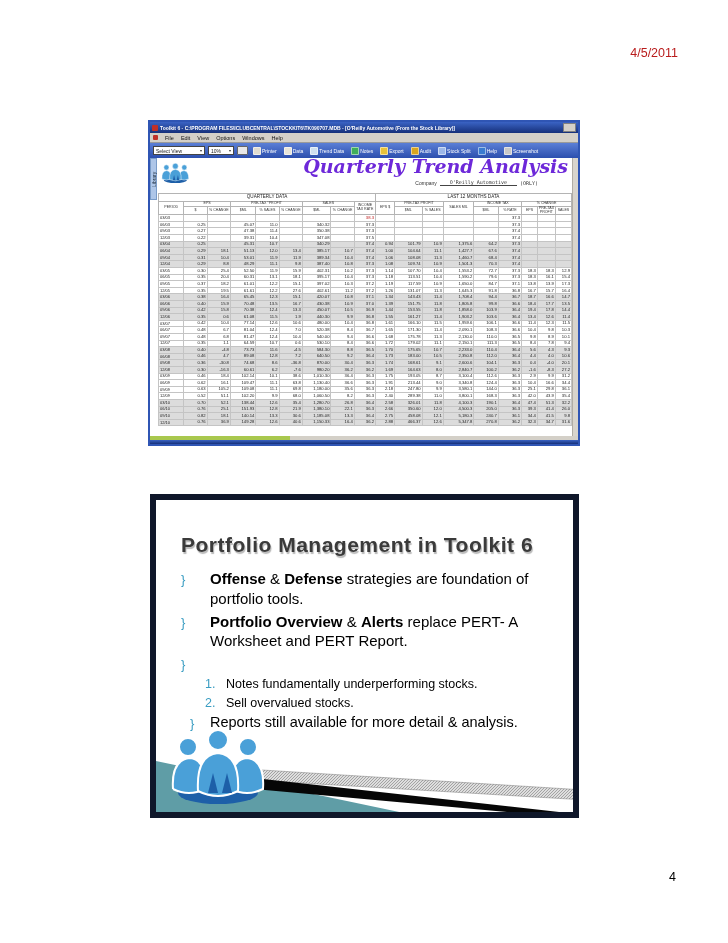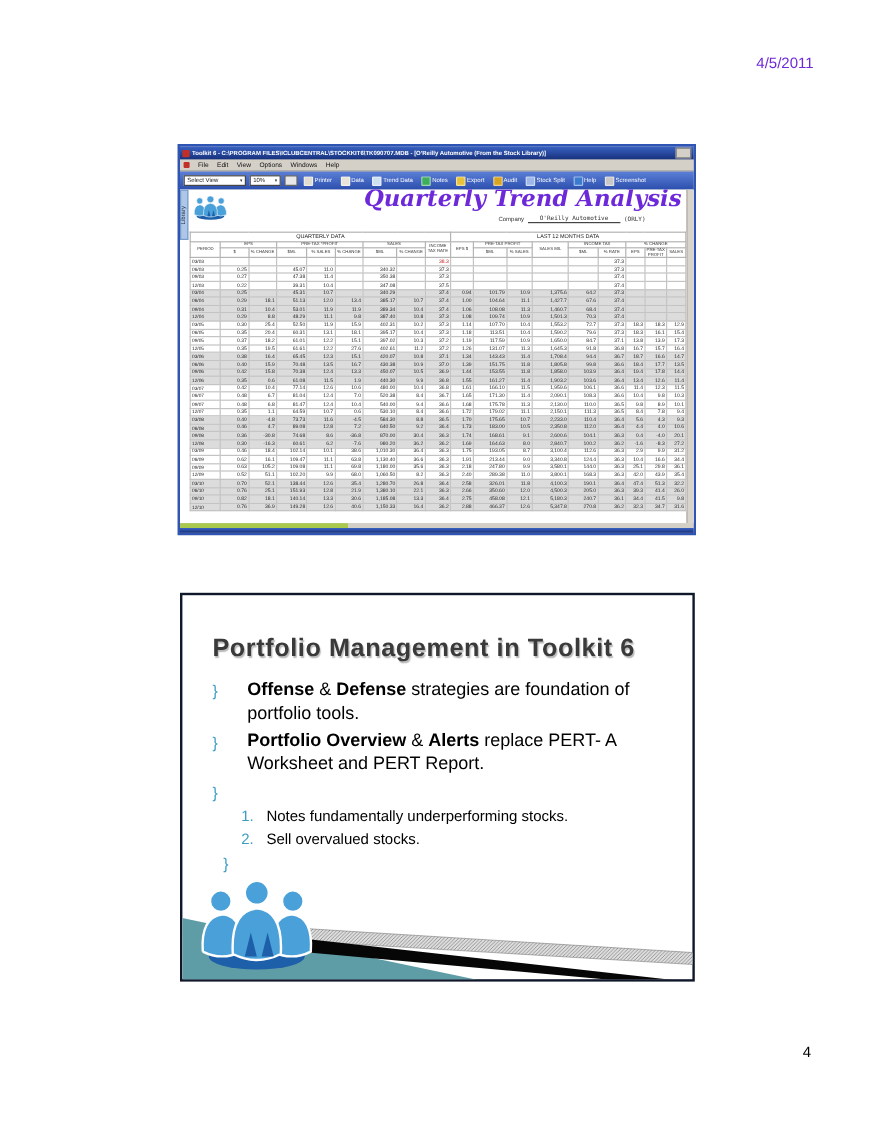--- a/index.html
+++ b/index.html
@@ -1,17 +1,17 @@
 <!DOCTYPE html>
 <html><head>
 <meta charset="utf-8">
 <style>
   html,body{margin:0;padding:0;background:#fff;}
   .page{position:relative;width:728px;height:943px;background:#fff;font-family:"Liberation Sans",sans-serif;overflow:hidden;}
-  .date{position:absolute;top:46px;right:50px;font-size:12.5px;color:#6d28d9;}
+  .date{position:absolute;top:46px;right:50px;font-size:12.5px;color:#b91c1c;}
   .pagenum{position:absolute;top:870px;right:52px;font-size:12.5px;color:#000;}
 
   
   .app{position:absolute;left:148px;top:120px;width:432px;height:326px;box-sizing:border-box;
        border:2px solid #2f55b4;background:#d4d0c8;display:flex;flex-direction:column;}
   .titlebar{height:11px;background:linear-gradient(#3a63c4,#16307a);display:flex;align-items:center;gap:2px;padding:0 2px;flex:none;}
   .ticon{width:6px;height:6px;background:#c03028;border-radius:1px;flex:none;}
   .titletext{color:#fff;font-size:5px;font-weight:bold;white-space:nowrap;overflow:hidden;flex:1;}
   .winbtns{width:11px;height:7px;background:#d4d0c8;border:1px solid #808080;flex:none;}
   .menubar{height:9px;background:#d4d0c8;border-bottom:1px solid #9a9a9a;display:flex;align-items:center;gap:7px;padding:0 3px;flex:none;}
@@ -42,21 +42,21 @@
   .data td.per{text-align:left;font-size:4px;}
   .data td.num{text-align:right;}
   .data td.divl,.data th.divl{border-left:1px solid #8a8a8a;}
   .data tr.band td{background:#dcdcdc;}
   .data td.red{color:#c02020;}
   .hscrolltrack{height:4px;background:#d4d0c8;position:relative;flex:none;}
   .greenthumb{position:absolute;left:0;top:0;height:100%;width:140px;background:#a9c84e;}
   .appbottom{height:4px;background:linear-gradient(#3a63c4,#16307a);flex:none;}
 
   
-  .slide2{position:absolute;left:150px;top:494px;width:429px;height:324px;box-sizing:border-box;border:2px solid #0f172a;background:#fff;overflow:hidden;}
+  .slide2{position:absolute;left:150px;top:494px;width:429px;height:324px;box-sizing:border-box;border:6px solid #0f172a;background:#fff;overflow:hidden;}
   .s2title{position:absolute;left:25px;top:33px;font-size:21px;font-weight:bold;color:#3a3a3a;letter-spacing:0.5px;
            text-shadow:1px 1.5px 1px #b8b8b8;white-space:nowrap;}
   .bullets{position:absolute;left:25px;top:69px;right:14px;}
   .bullet{display:flex;margin-bottom:3px;font-size:15px;color:#000;line-height:1.32;}
   .marker{color:#3a9dc2;width:29px;flex:none;font-size:13px;padding-top:2px;}
   .bullet.indent .marker{padding-left:9px;box-sizing:border-box;}
   .btext{max-width:330px;}
   .btext.narrow{max-width:312px;font-size:14.5px;}
   .bold{font-weight:bold;}
   .subitem{display:flex;font-size:12.5px;margin:1px 0 2px 20px;line-height:1.3;color:#000;}
@@ -882,20 +882,21 @@
         <div class="subitem">
           <span class="subnum">1.</span>
           <span class="subtext">Notes fundamentally underperforming stocks.</span>
         </div>
         <div class="subitem">
           <span class="subnum">2.</span>
           <span class="subtext">Sell overvalued stocks.</span>
         </div>
         <div class="bullet indent">
           <span class="marker">}</span>
+          <span class="btext narrow"><span>Reports still available for more detail &amp; analysis.</span></span>
         </div>
       </div>
     <svg class="swoosh" viewBox="0 0 429 84" preserveAspectRatio="none">
       <defs>
         <pattern id="hatch" width="3" height="3" patternUnits="userSpaceOnUse">
           <rect width="3" height="3" fill="#dedede"></rect>
           <path d="M0,3 L3,0" stroke="#7a7a7a" stroke-width="0.6"></path>
         </pattern>
       </defs>
       <polygon points="0,32 248,84 0,84" fill="#5f9da6"></polygon>

